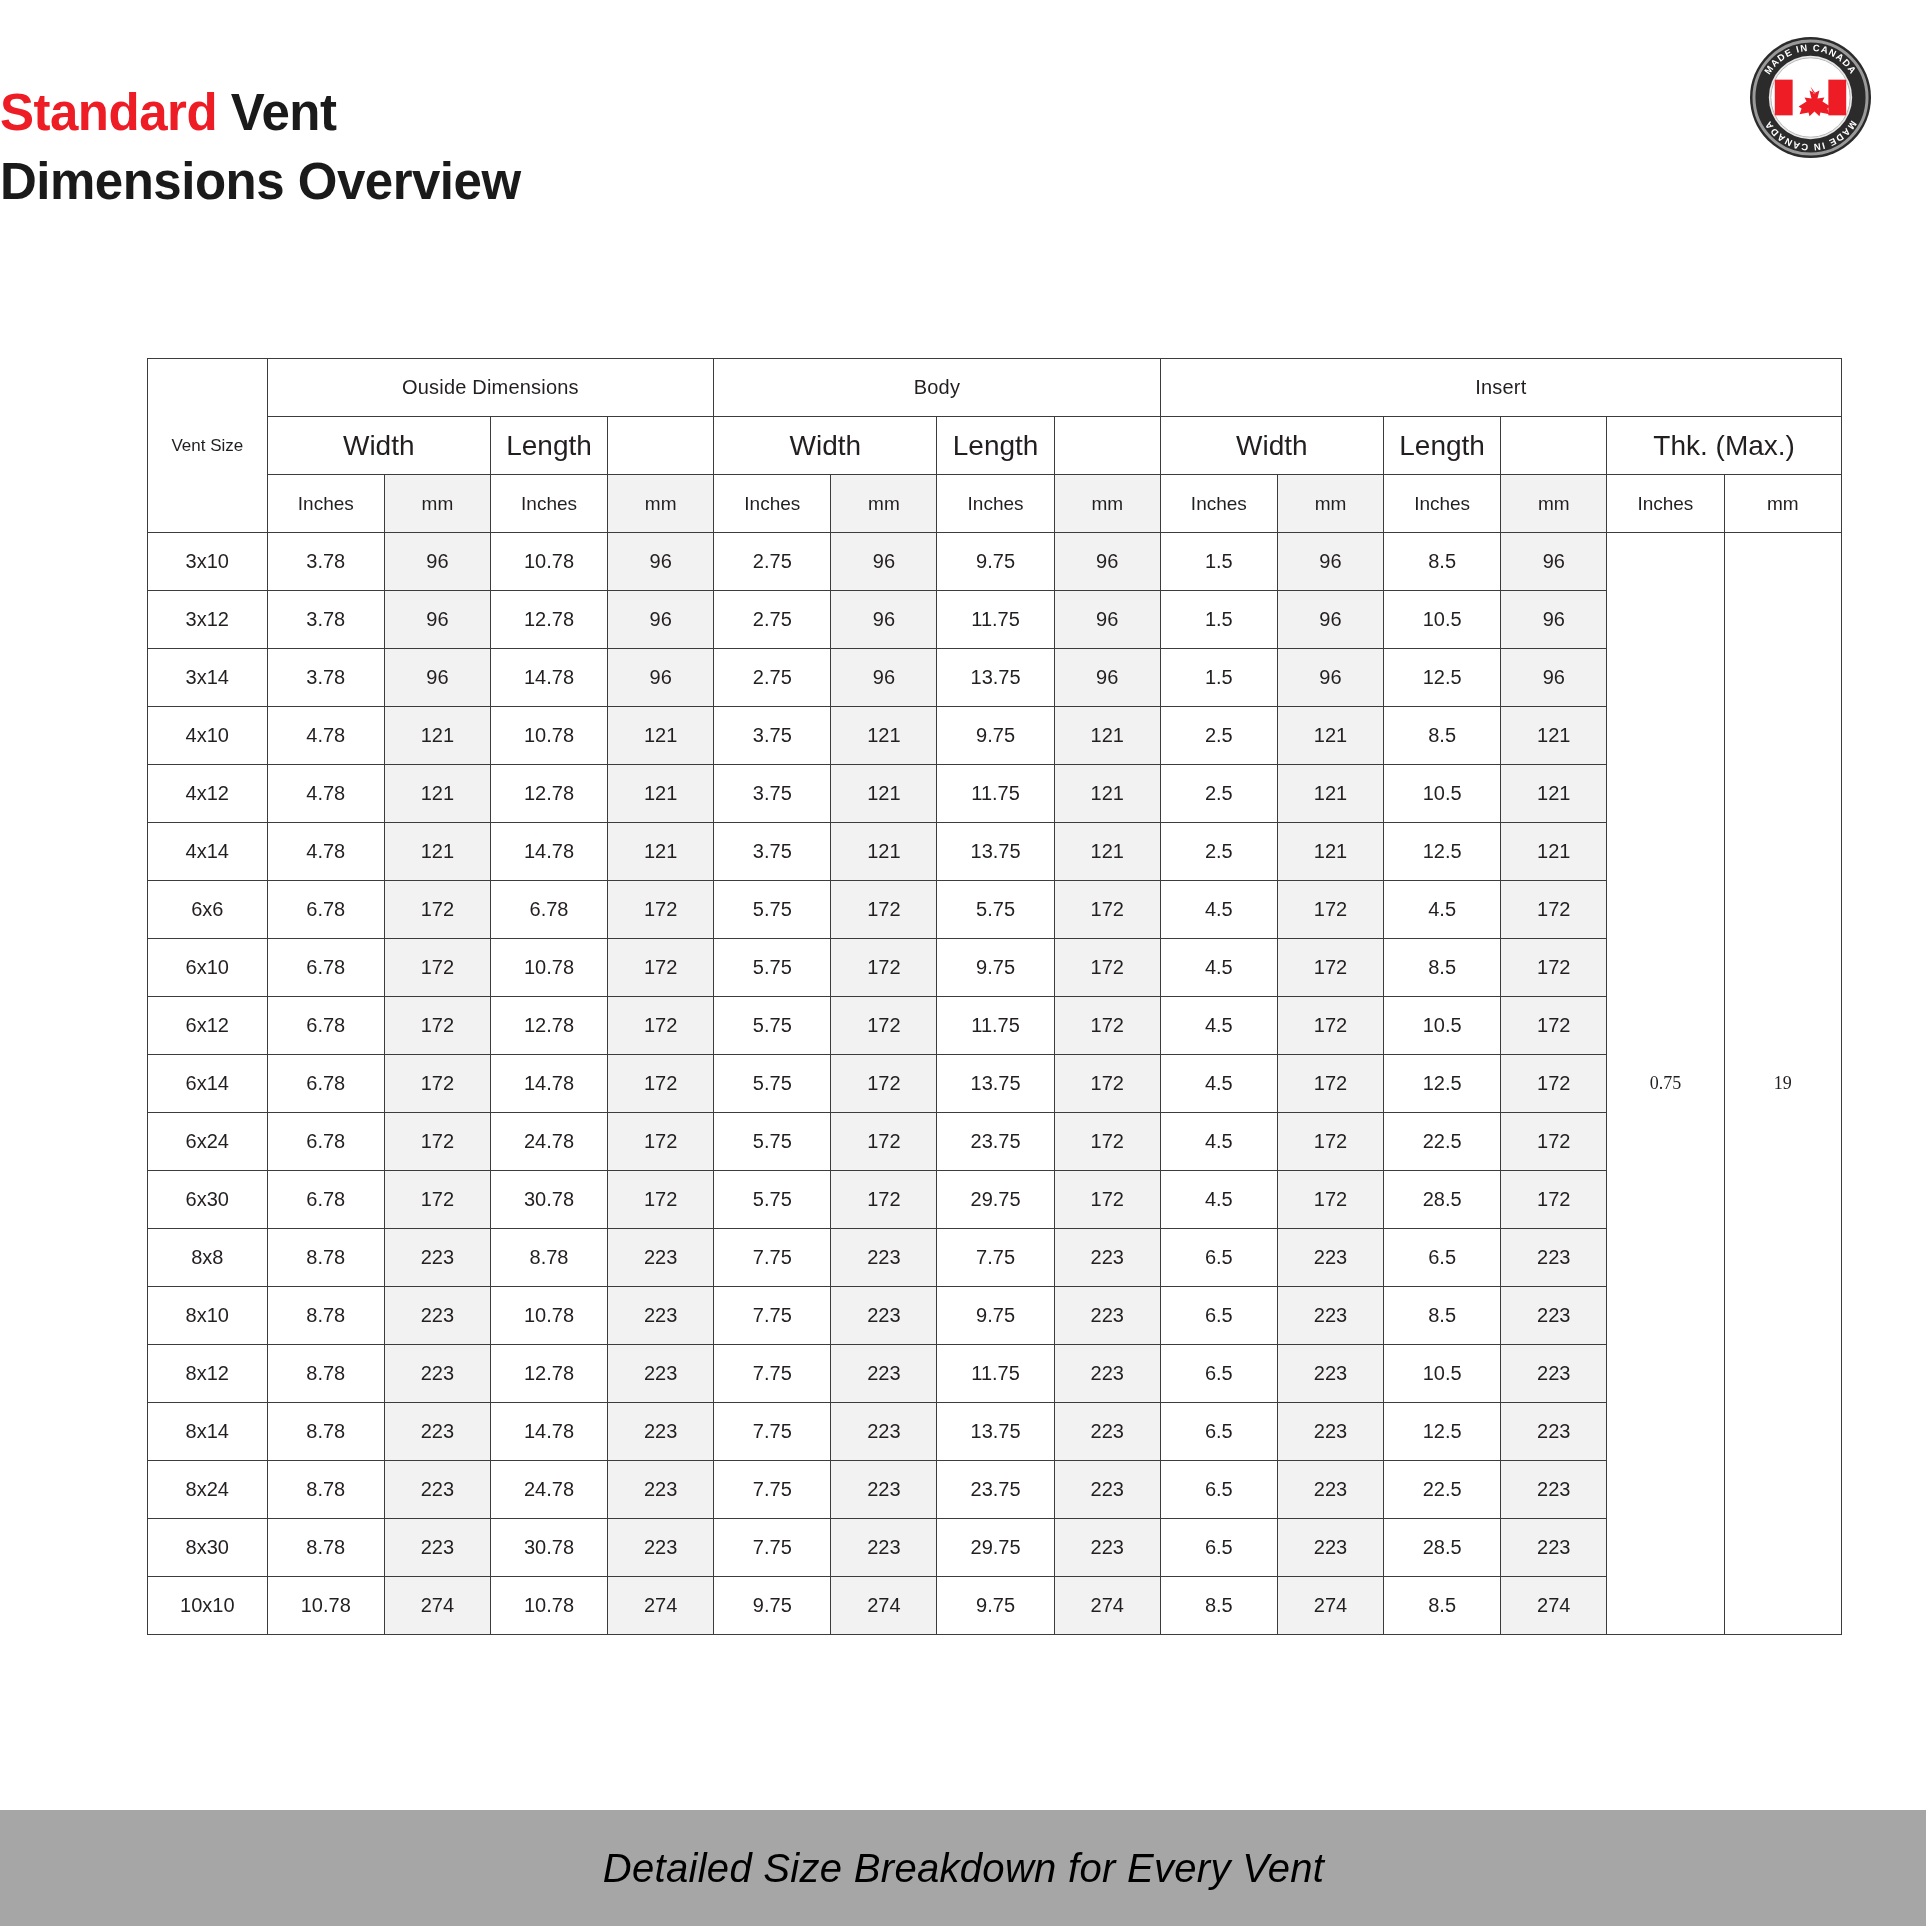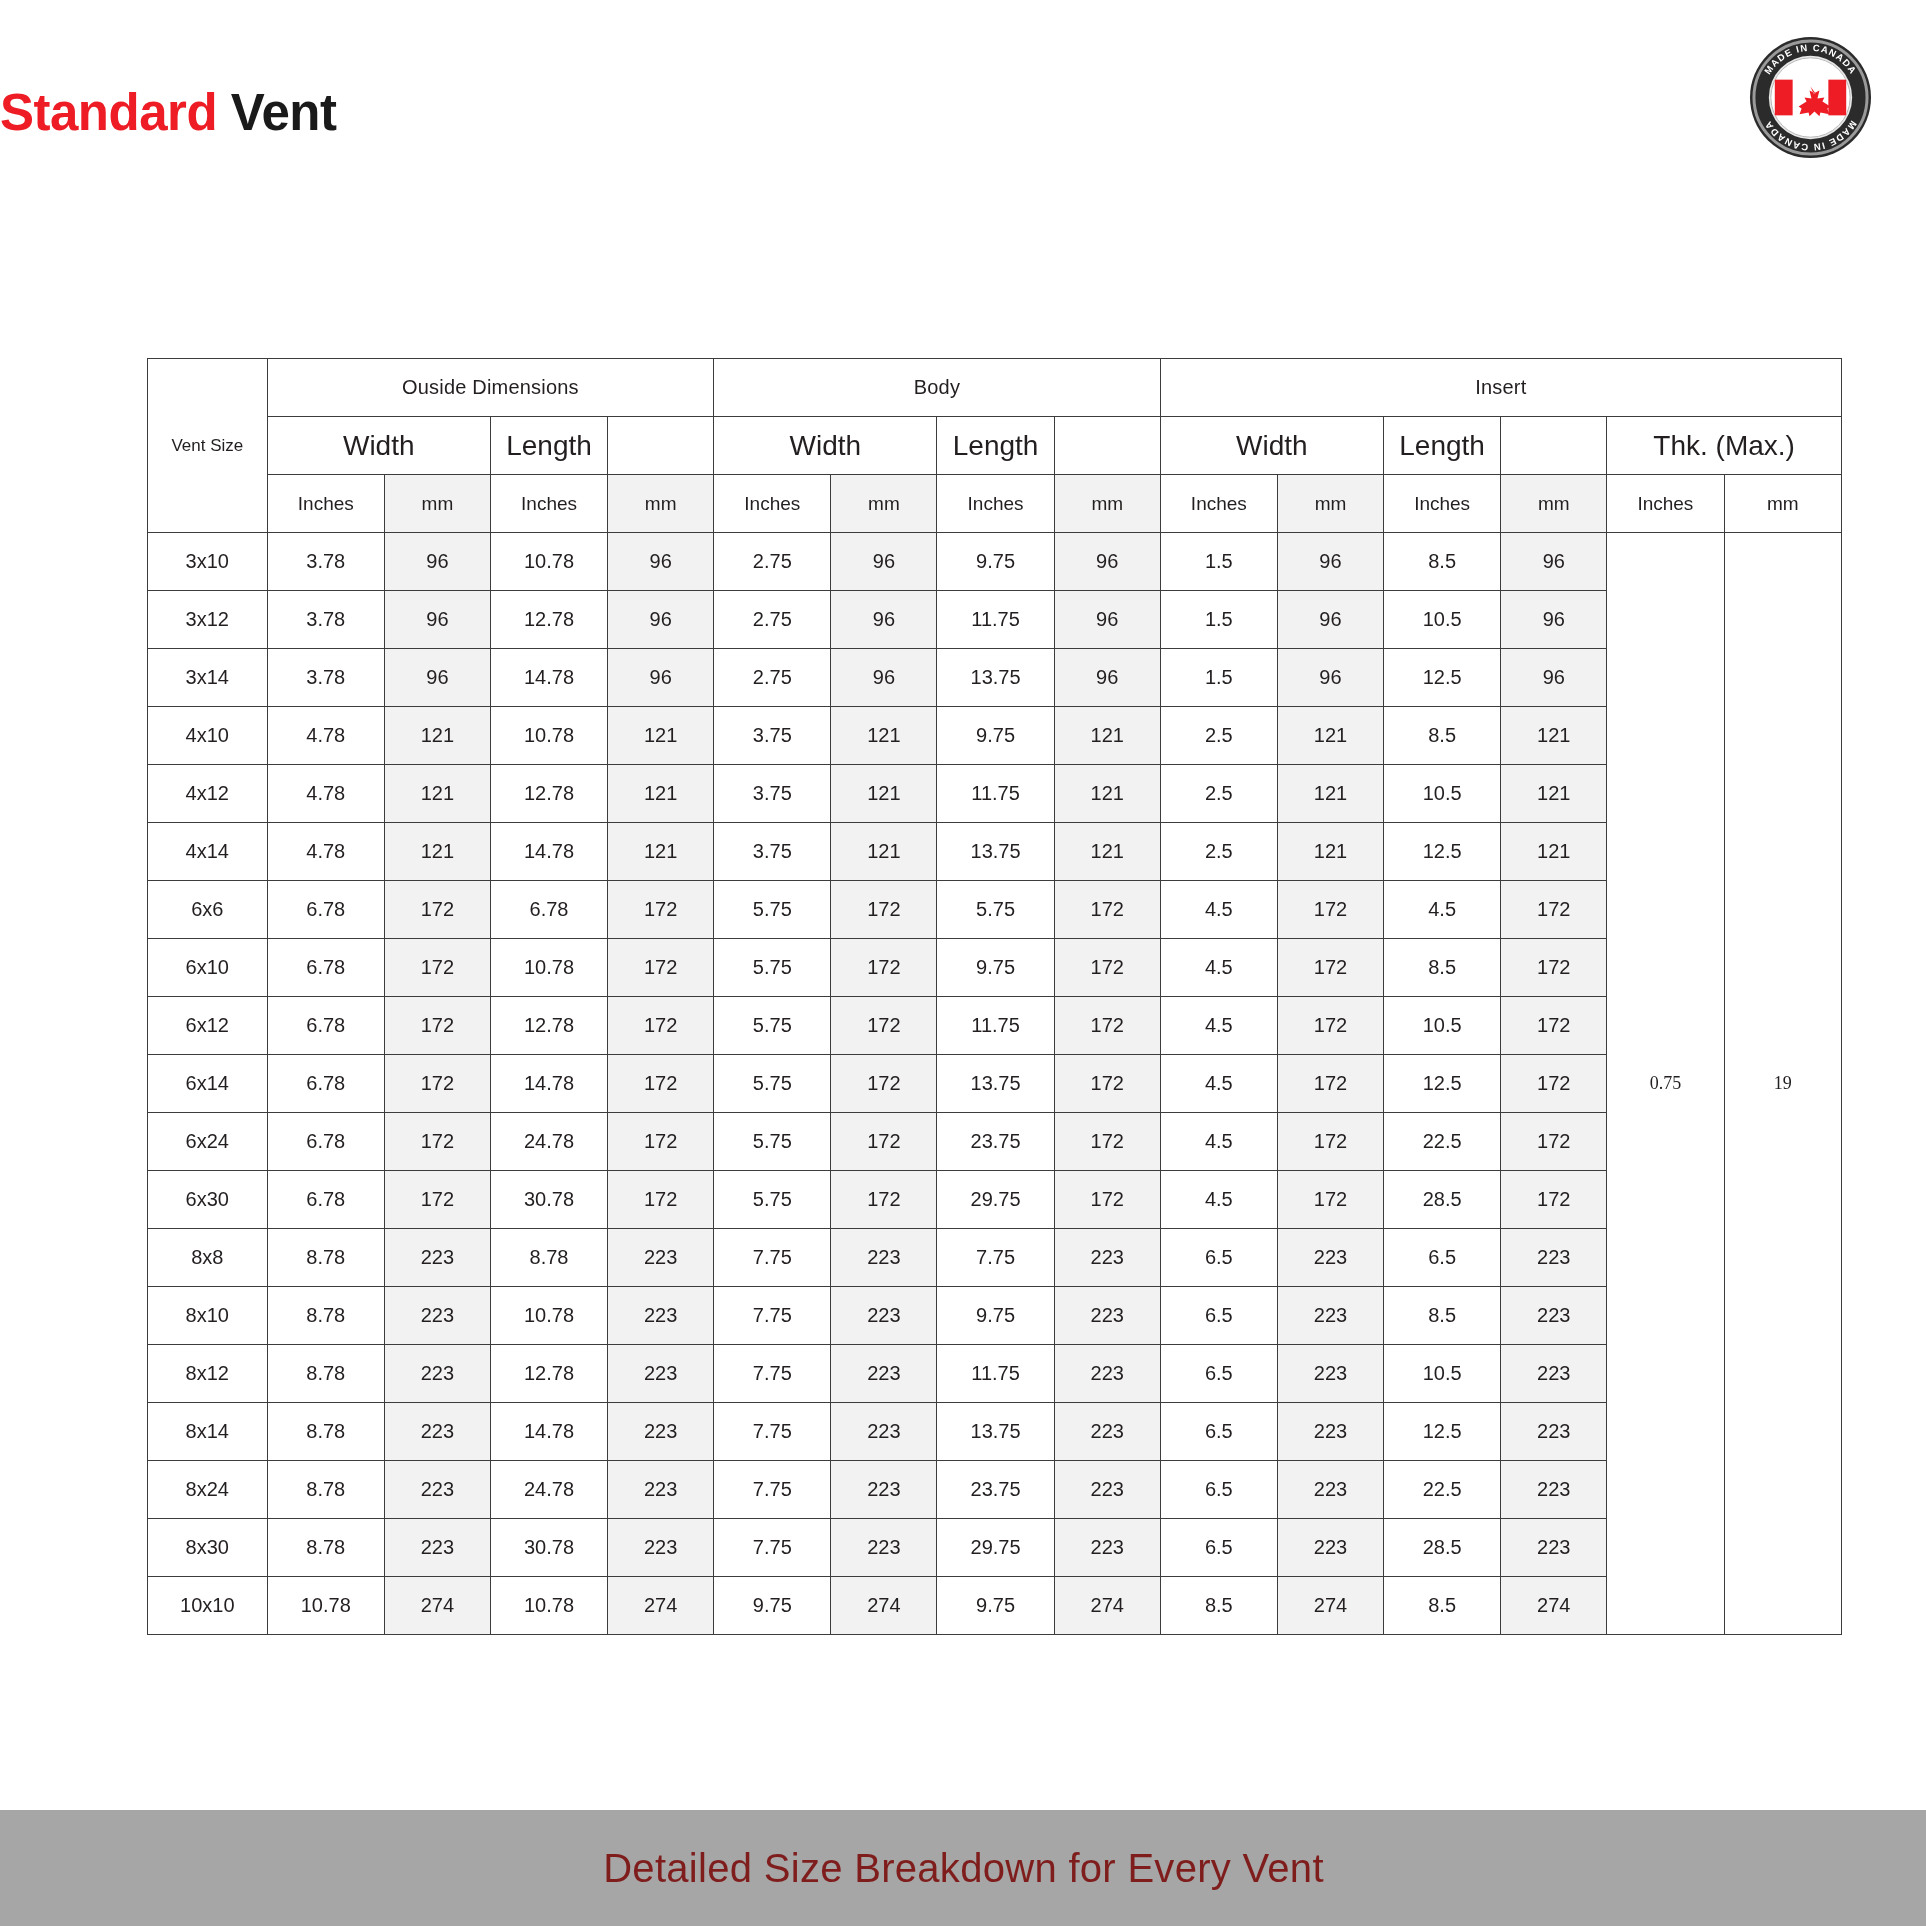--- a/index.html
+++ b/index.html
@@ -116,34 +116,36 @@
     bottom: 0;
     width: 1927px;
     height: 117px;
     background: #a6a6a6;
     display: flex;
     align-items: center;
     justify-content: center;
   }
   .footer-text {
     font-size: 40px;
-    color: #7f1d1d;
+    color: #000000;
     letter-spacing: 0.3px;
+    font-style: italic;
   }
 </style>
 </head>
 <body>
 
 <div class="page">
 
   <div class="header">
 
 
     <div class="title-block">
       <div class="title-line"><span class="title-accent">Standard</span><span> Vent</span></div>
+      <div class="title-line">Dimensions Overview</div>
     </div>
 
     <div class="badge">
       <svg width="123" height="123" viewBox="0 0 124 124" xmlns="http://www.w3.org/2000/svg">
         <circle cx="62" cy="62" r="61" fill="#2b2b2b"></circle>
         <circle cx="62" cy="62" r="57" fill="none" stroke="#9a9a9a" stroke-width="3"></circle>
         <circle cx="62" cy="62" r="42" fill="#e8e8e8"></circle>
         <circle cx="62" cy="62" r="40" fill="#ffffff" stroke="#b8b8b8" stroke-width="1"></circle>
 
         <g>

